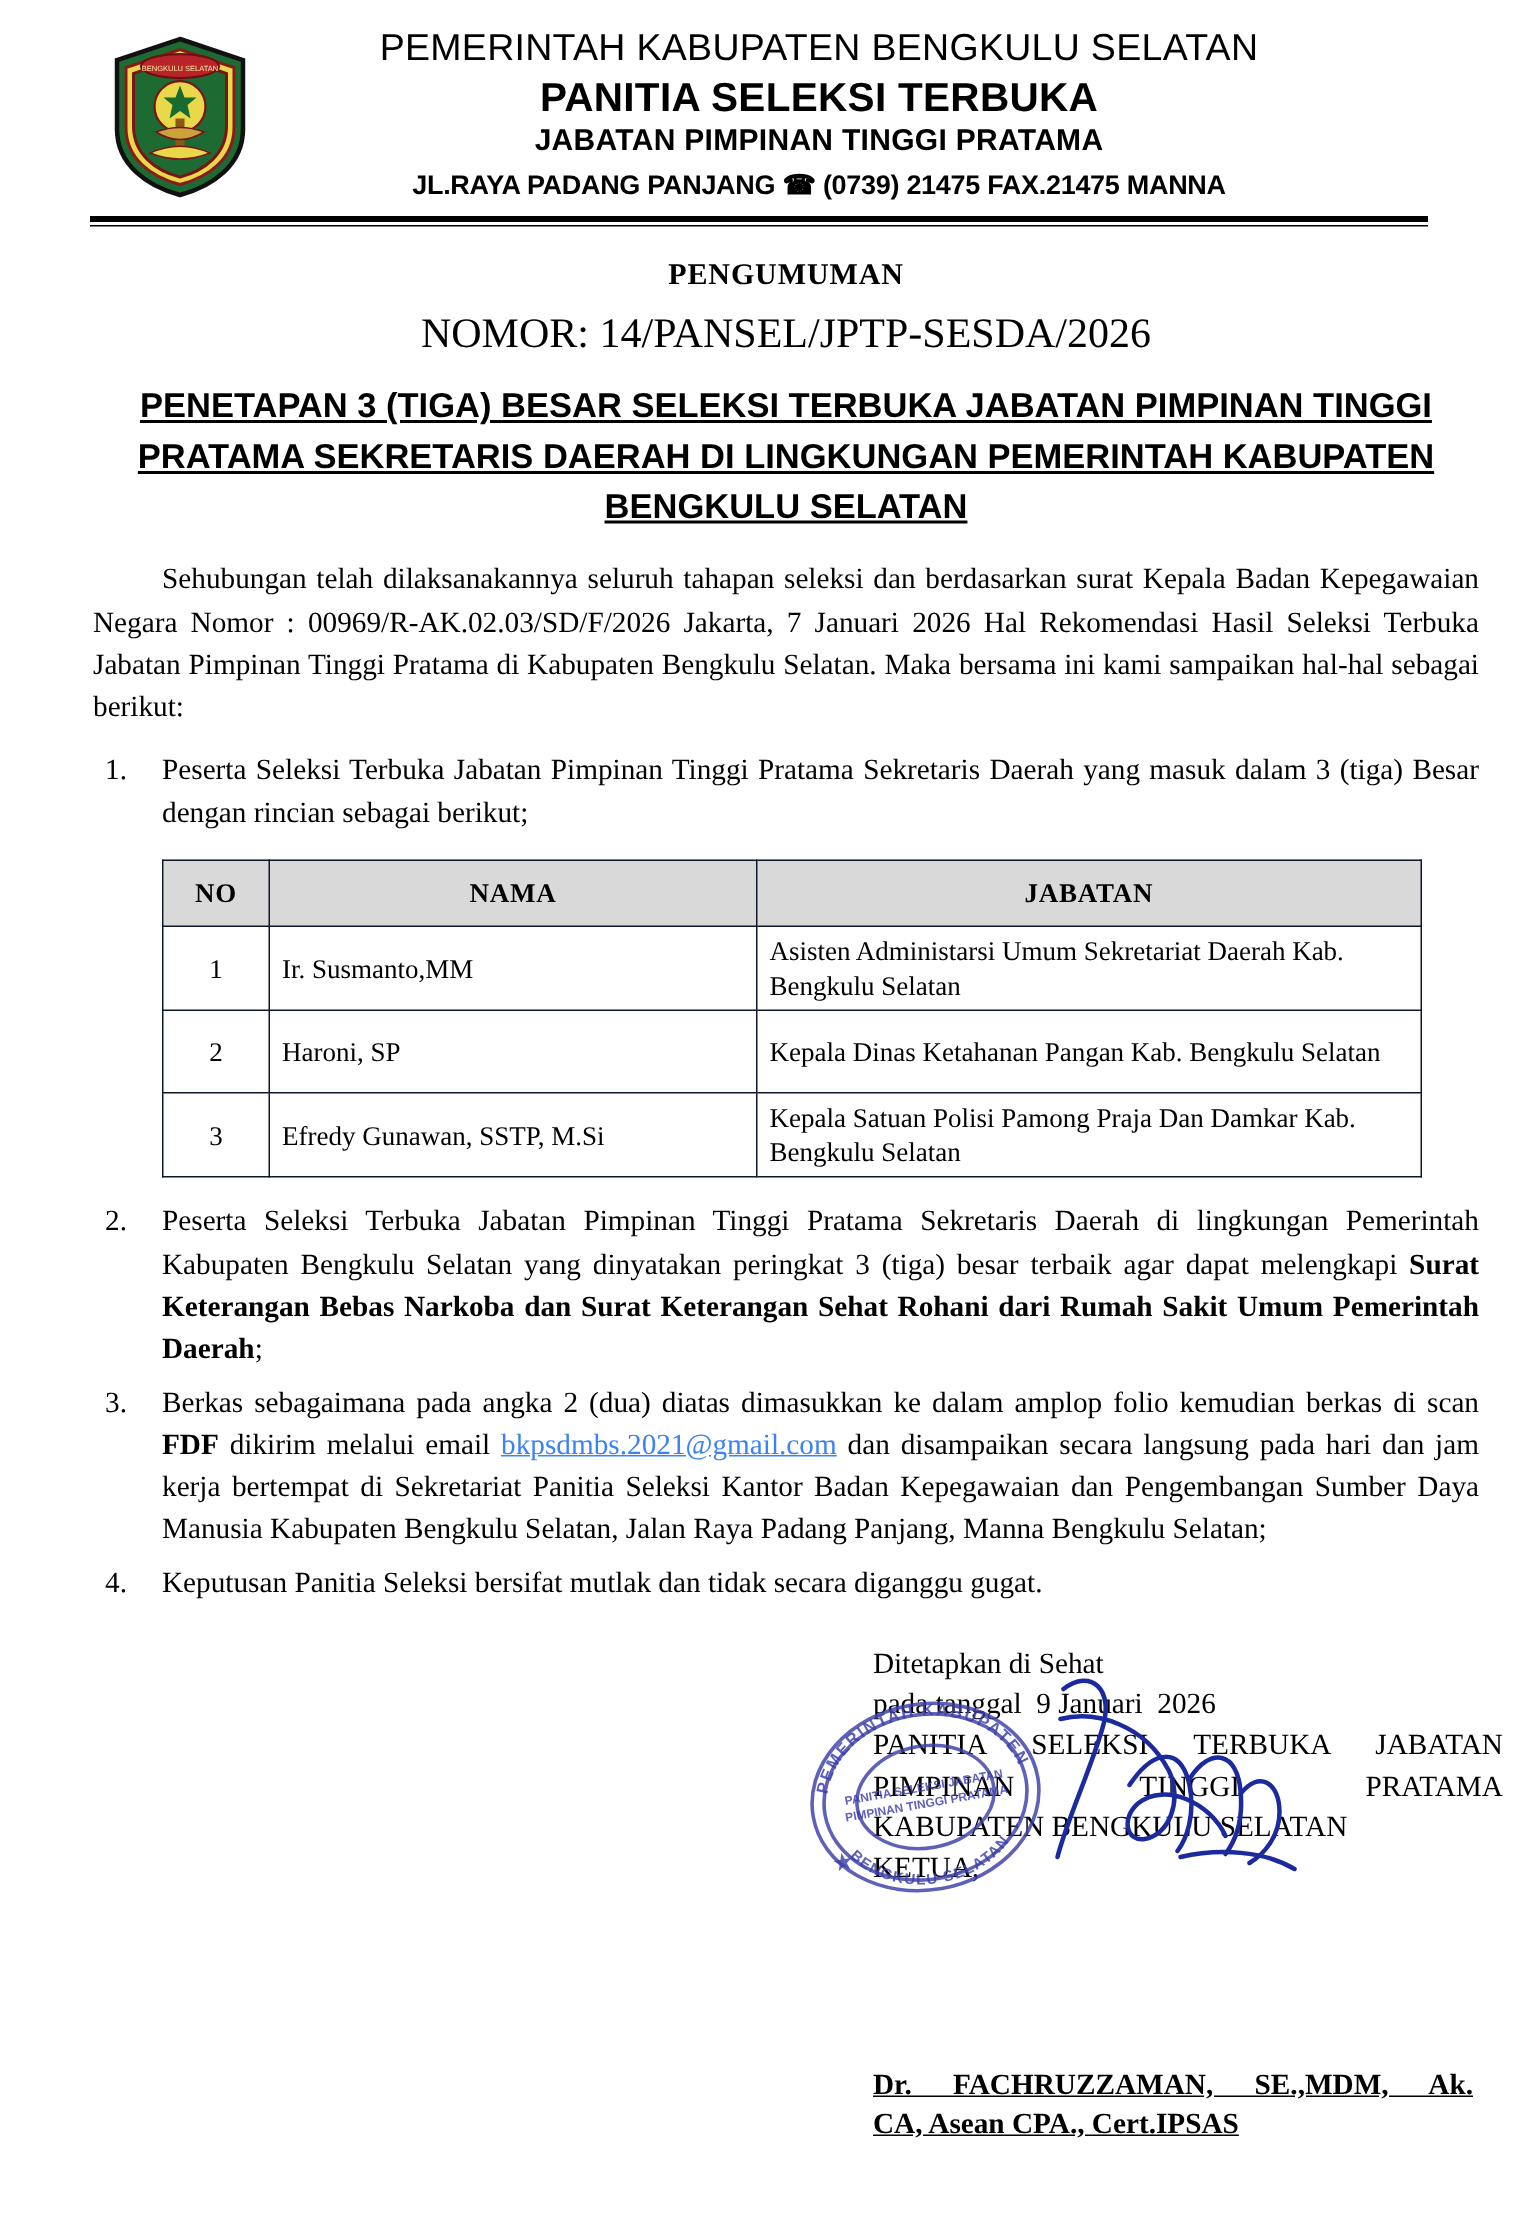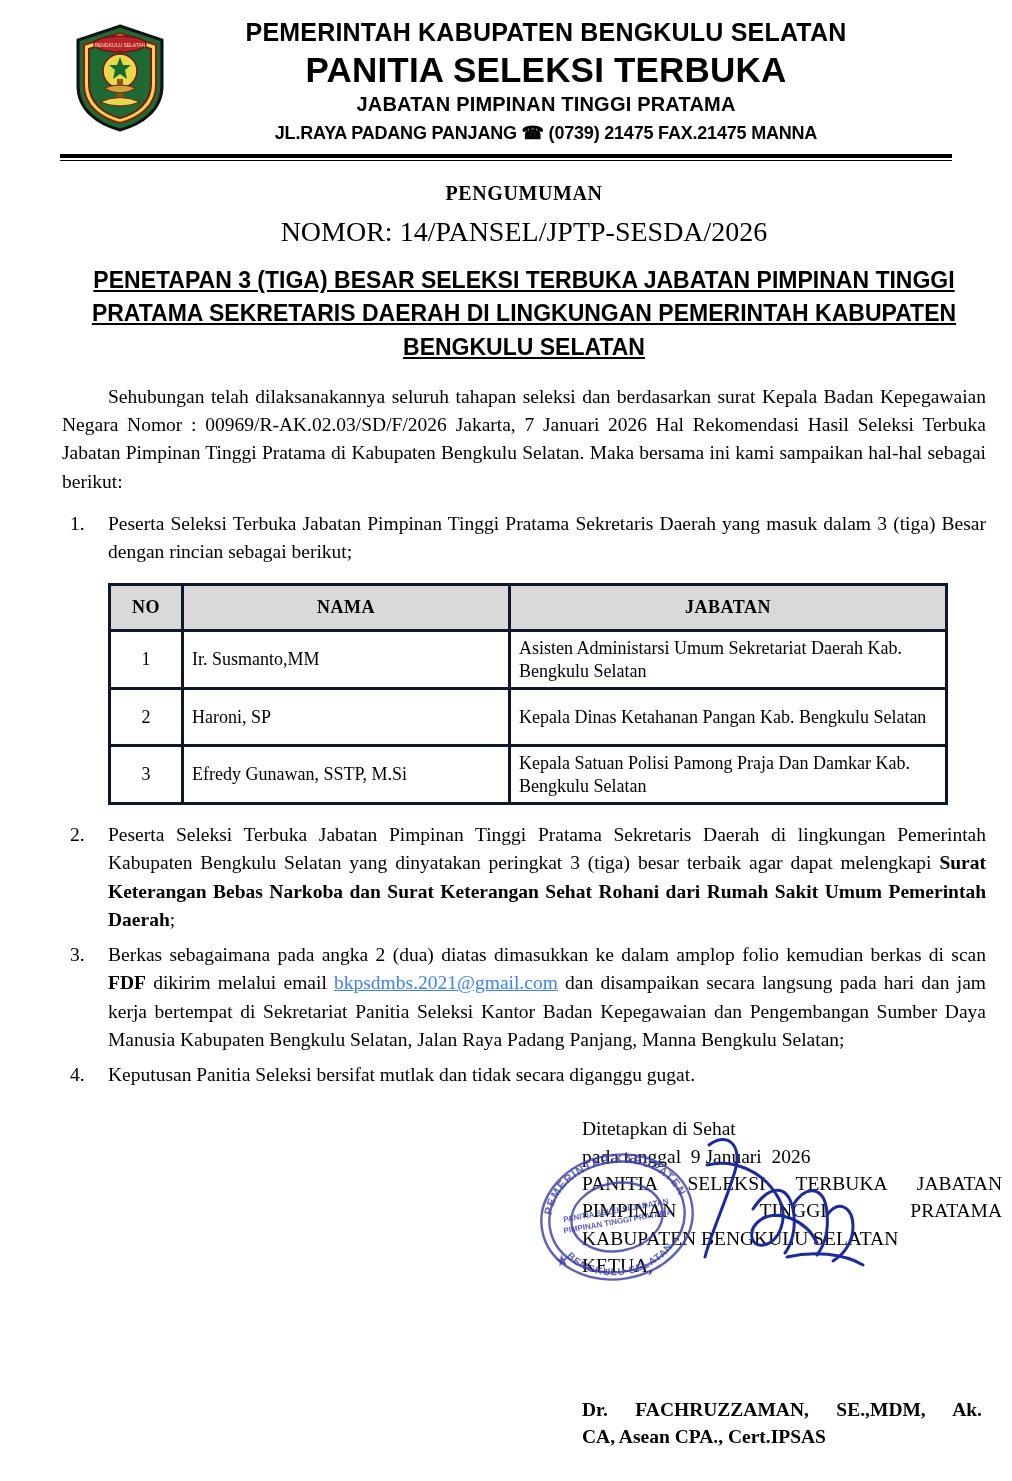--- a/index.html
+++ b/index.html
@@ -38,29 +38,29 @@
   }
   .logo svg { display: block; }
 
   .kop-text {
     flex: 1;
     text-align: center;
     padding-right: 40px;
   }
   .kop-line1 {
     font-family: "Liberation Sans", sans-serif;
-    font-weight: bold;
+    font-weight: normal;
     font-size: 25px;
     letter-spacing: 0.2px;
     line-height: 1.15;
   }
   .kop-line2 {
     font-family: "Liberation Sans", sans-serif;
     font-weight: bold;
-    font-size: 35px;
+    font-size: 27px;
     letter-spacing: 0.2px;
     line-height: 1.2;
     margin-top: 2px;
   }
   .kop-line3 {
     font-family: "Liberation Sans", sans-serif;
     font-weight: bold;
     font-size: 20px;
     letter-spacing: 0.2px;
     line-height: 1.2;
@@ -157,21 +157,21 @@
   .table-wrap {
     margin: 16px 0 0 46px;
     width: 840px;
   }
   table.tbl {
     border-collapse: collapse;
     width: 100%;
     font-size: 18px;
   }
   table.tbl th, table.tbl td {
-    border: 3px solid #0f172a;
+    border: 1px solid #0f172a;
     padding: 5px 8px;
     vertical-align: middle;
   }
   table.tbl thead th {
     background: #d9d9d9;
     text-align: center;
     font-family: "Liberation Serif", serif;
     font-weight: bold;
     font-size: 18px;
     letter-spacing: 0.5px;
@@ -198,20 +198,21 @@
     text-align-last: justify;
   }
   .sign-name {
     font-family: "Liberation Serif", serif;
     font-weight: bold;
     font-size: 19.5px;
     margin-top: 118px;
     line-height: 1.35;
     text-align: justify;
     text-align-last: left;
+    text-decoration: underline;
   }
   .sign-name .l1 {
     display: block;
     text-align: justify;
     text-align-last: justify;
     width: 400px;
   }
 
   
   .stamp {

